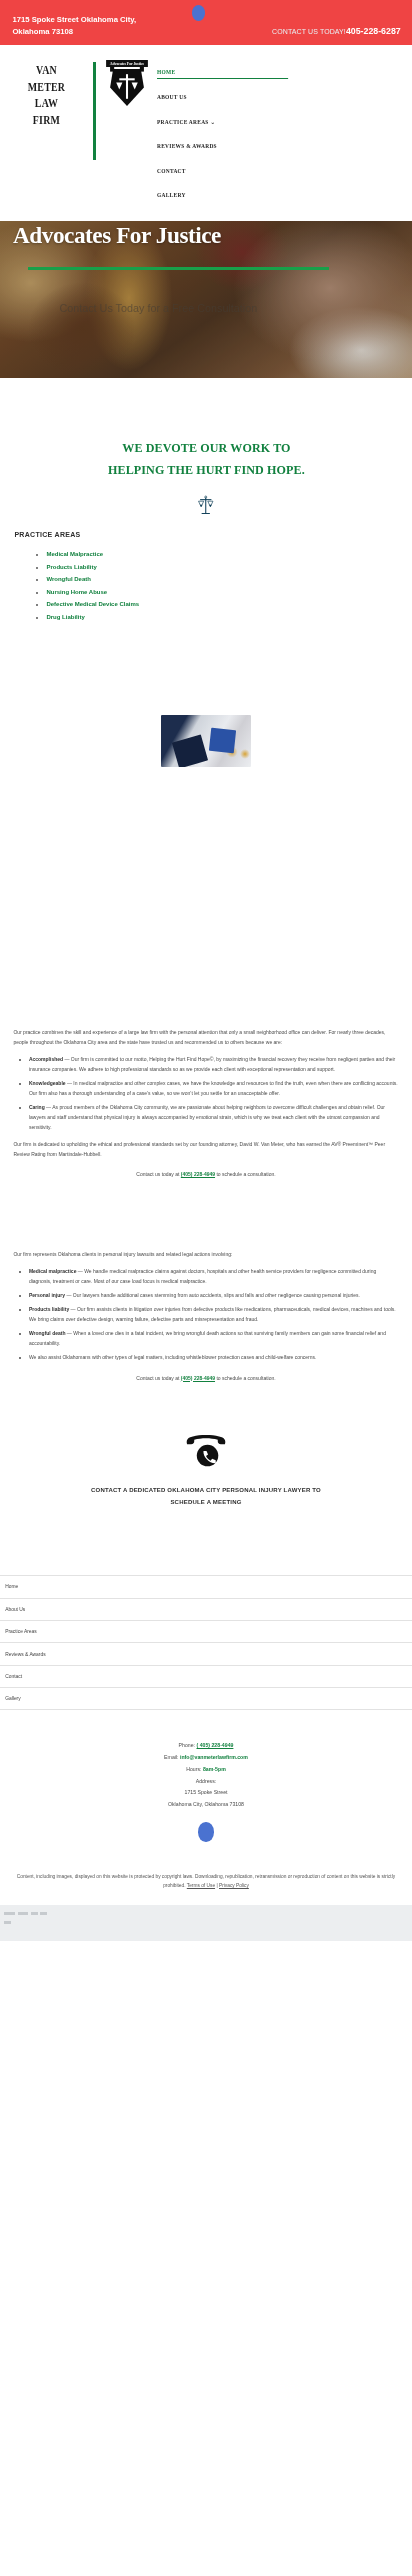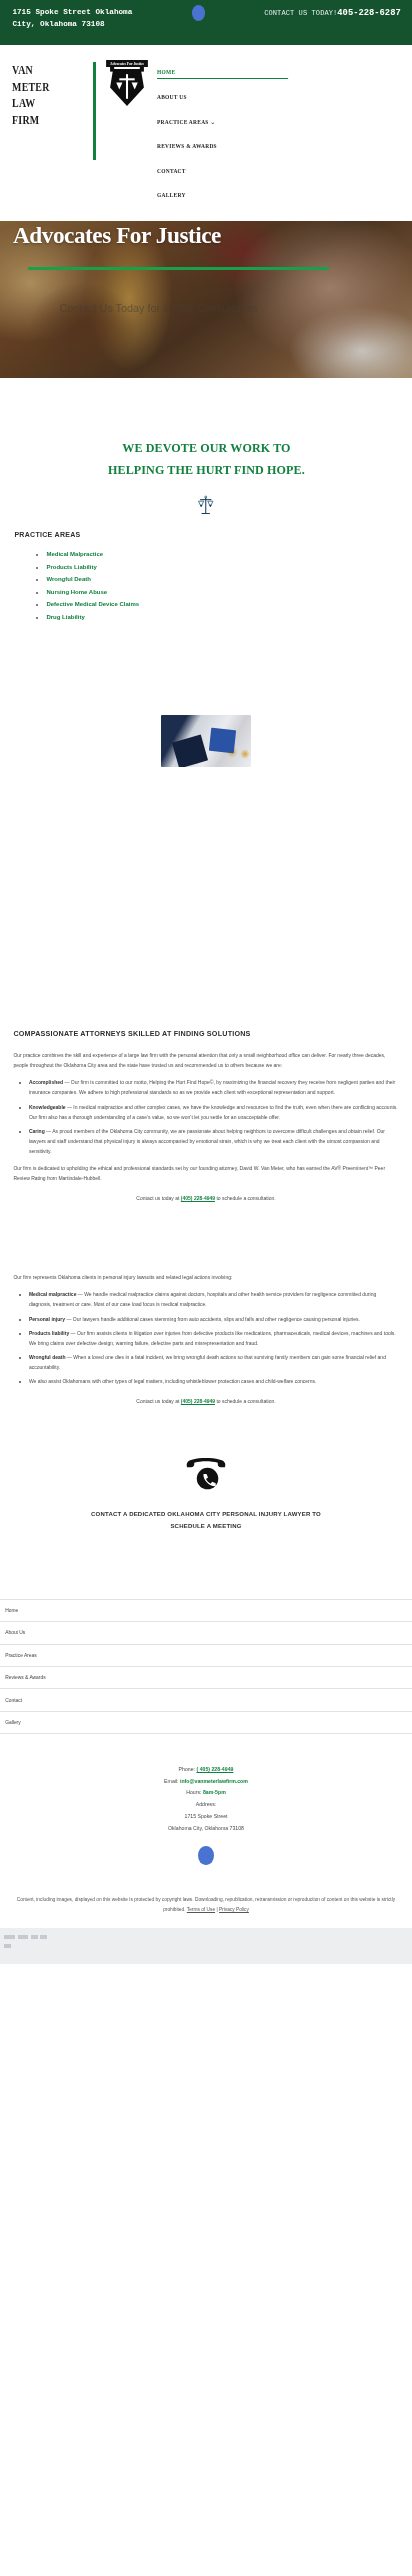--- a/index.html
+++ b/index.html
@@ -7,28 +7,27 @@
   body {
     font-family: "Liberation Sans", sans-serif;
     background: #ffffff;
     color: #333333;
     width: 412px;
     overflow-x: hidden;
   }
 
   
   .topbar {
-    background: #14532d;
+    background: #ef4444;
     min-height: 45px;
     display: flex;
-    align-items: flex-start;
+    align-items: flex-end;
     justify-content: space-between;
     padding: 7.2px 11.3px 7.2px 12.4px;
     position: relative;
-    font-family: Liberation Mono, monospace;
   }
   .topbar-address {
     color: #ffffff;
     font-size: 7.7px;
     font-weight: bold;
     line-height: 1.55;
     max-width: 139px;
   }
   .topbar-right {
     text-align: right;
@@ -60,20 +59,21 @@
   .header {
     background: #ffffff;
     display: flex;
     align-items: flex-start;
     padding: 8.2px 0 5.2px 0;
     min-height: 152px;
   }
   .brand {
     width: 93px;
     flex: none;
+    text-align: center;
     padding-top: 9.3px;
   }
   .brand-name {
     font-family: "Liberation Serif", serif;
     font-weight: bold;
     color: #1b1b1b;
     font-size: 13.4px;
     line-height: 1.22;
     letter-spacing: 0.3px;
     transform: scaleX(.74);
@@ -398,21 +398,20 @@
     <li><a href="#">Drug Liability</a></li>
   </ul>
 </div>
 
 <div class="photo-block">
   <div class="photo"></div>
 </div>
 
 <div class="section-gap-a"></div>
 <div class="section">
-  <h2>COMPASSIONATE ATTORNEYS SKILLED AT FINDING SOLUTIONS</h2>
   <p>Our practice combines the skill and experience of a large law firm with the personal attention that only a small neighborhood office can deliver. For nearly three decades, people throughout the Oklahoma City area and the state have trusted us and recommended us to others because we are:</p>
   <ul>
     <li><b>Accomplished</b><span> — Our firm is committed to our motto, Helping the Hurt Find Hope©, by maximizing the financial recovery they receive from negligent parties and their insurance companies. We adhere to high professional standards so as we provide each client with exceptional representation and support.</span></li>
     <li><b>Knowledgeable</b><span> — In medical malpractice and other complex cases, we have the knowledge and resources to find the truth, even when there are conflicting accounts. Our firm also has a thorough understanding of a case’s value, so we won’t let you settle for an unacceptable offer.</span></li>
     <li><b>Caring</b><span> — As proud members of the Oklahoma City community, we are passionate about helping neighbors to overcome difficult challenges and obtain relief. Our lawyers and staff understand that physical injury is always accompanied by emotional strain, which is why we treat each client with the utmost compassion and sensitivity.</span></li>
   </ul>
   <p>Our firm is dedicated to upholding the ethical and professional standards set by our founding attorney, David W. Van Meter, who has earned the AV® Preeminent™ Peer Review Rating from Martindale-Hubbell.</p>
   <p class="centered"><span>Contact us today at </span><a class="greenlink" href="#">(405) 228-4949</a><span> to schedule a consultation.</span></p>
 </div>
 

